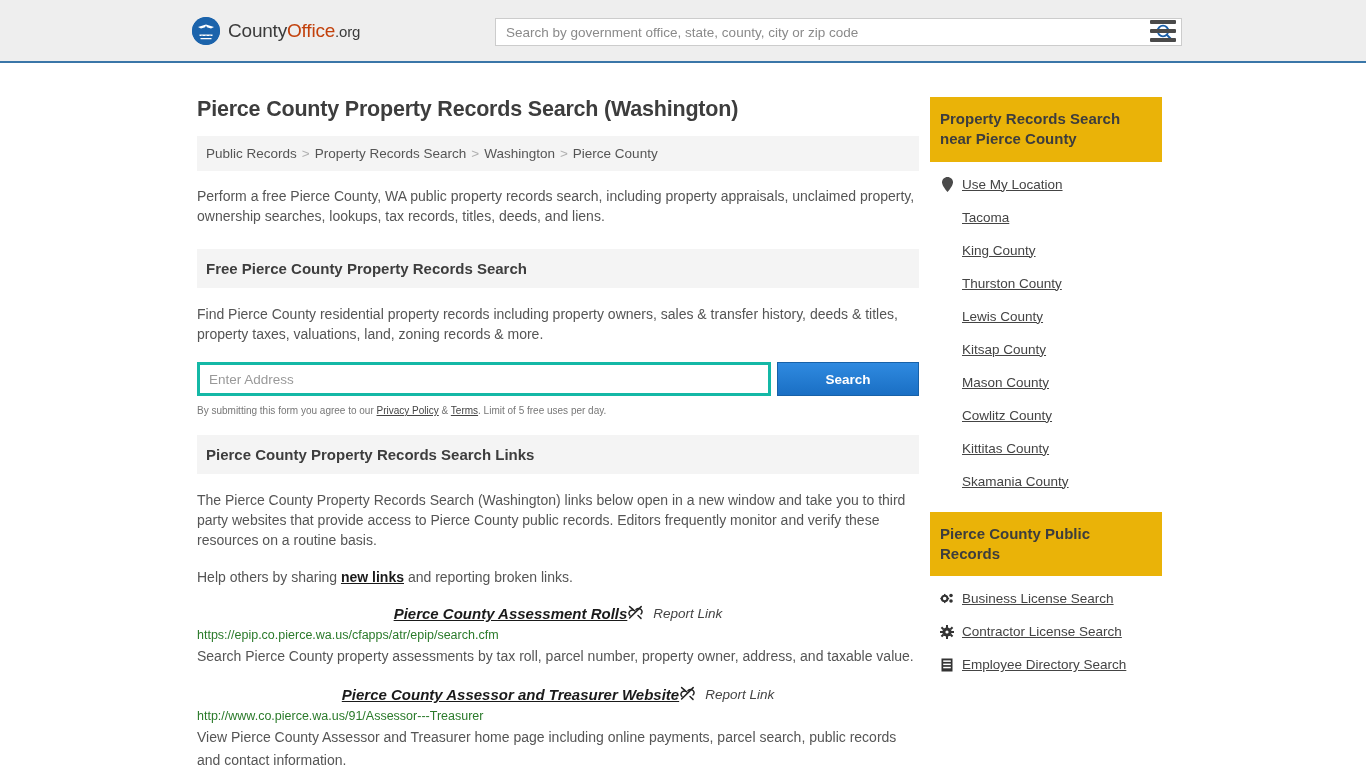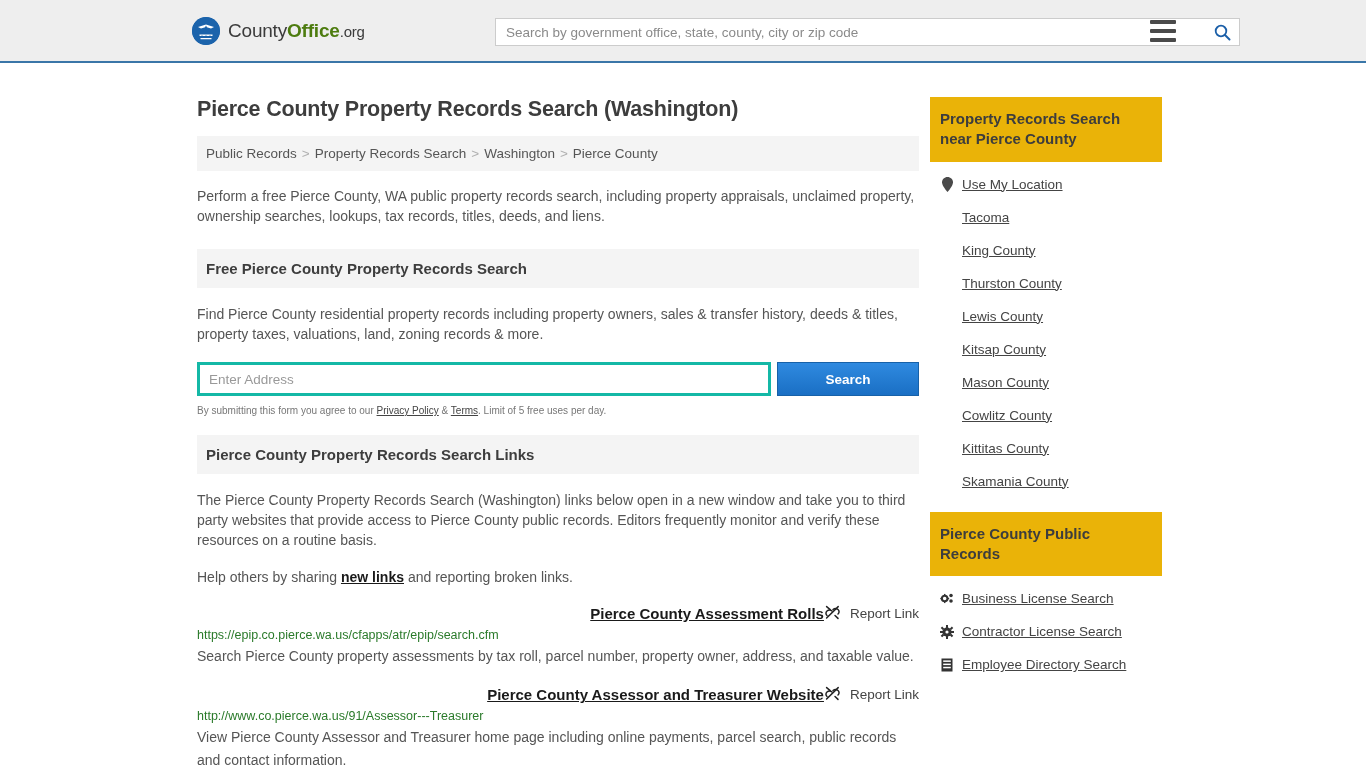--- a/index.html
+++ b/index.html
@@ -36,28 +36,28 @@
     overflow: hidden;
   }
   .logo-mark svg { position: absolute; top: 0; left: 0; }
   .logo-text {
     margin-left: 8px;
     font-size: 19px;
     letter-spacing: -0.2px;
     white-space: nowrap;
   }
   .logo-text .t1 { color: #3b3b3b; }
-  .logo-text .t2 { color: #4d7c0f; font-weight: bold; }
+  .logo-text .t2 { color: #c2410c; font-weight: normal; }
   .logo-text .t3 { color: #3b3b3b; font-size: 15px; }
 
   .search-wrap {
     position: absolute;
     left: 495px;
     top: 18px;
-    width: 745px;
+    width: 687px;
     height: 28px;
     background: #ffffff;
     border: 1px solid #cccccc;
     display: flex;
     align-items: center;
   }
   .search-input {
     flex: 1;
     border: 0;
     outline: none;
@@ -188,21 +188,22 @@
     margin-top: 8px;
     padding-right: 1px;
   }
   .form-note a { color: #444; text-decoration: underline; }
 
   
   .link-entry { margin-top: 18px; }
   .link-entry-top {
     display: flex;
     align-items: center;
-    justify-content: flex-end;
+    justify-content: center;
+    font-style: italic;
   }
   .entry-title {
     font-size: 15px;
     font-weight: bold;
     color: #1a1a1a;
     text-decoration: underline;
     cursor: pointer;
   }
   .report-link {
     display: flex;

